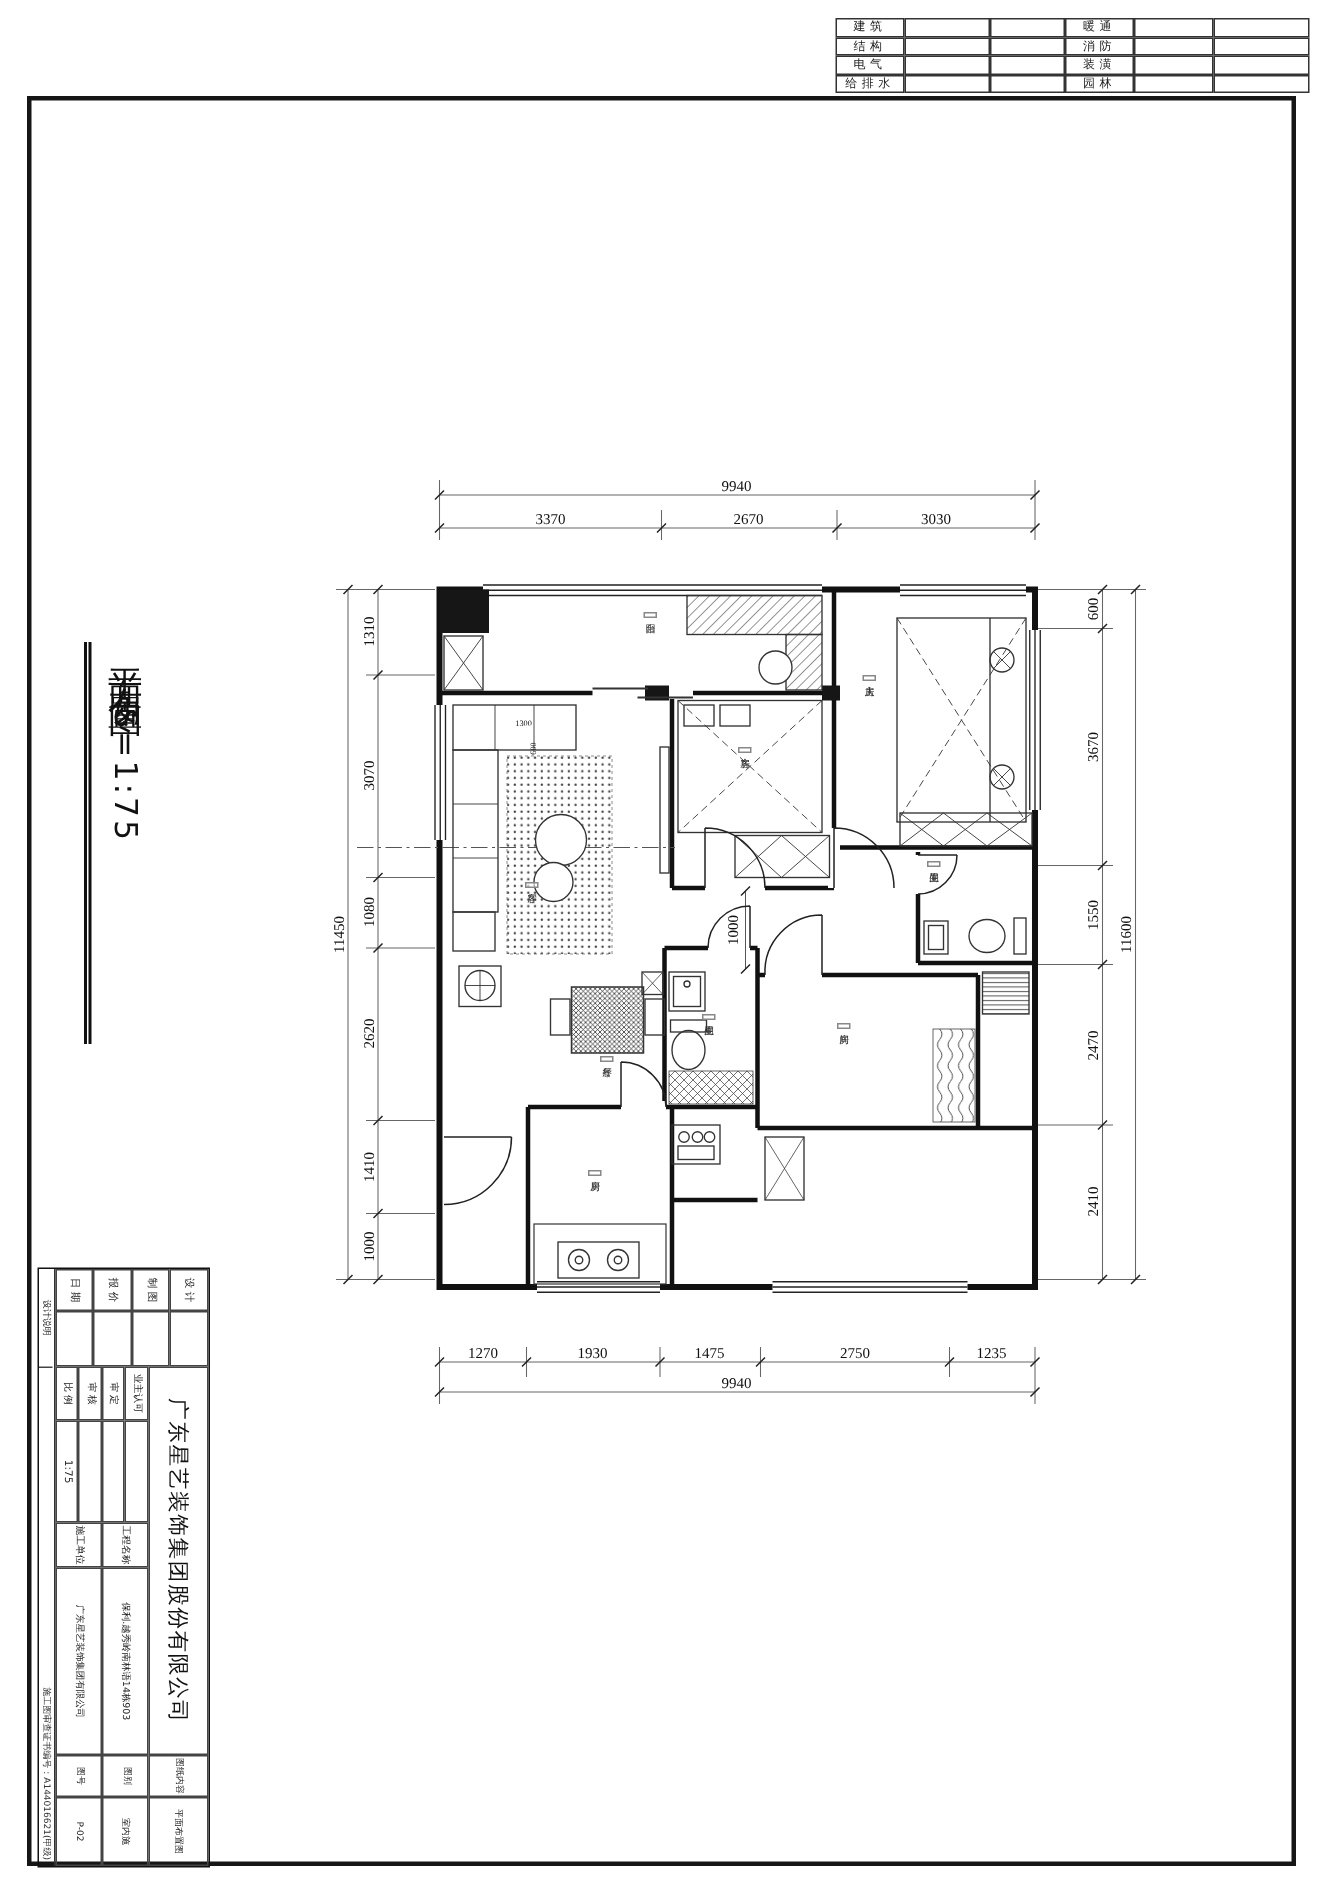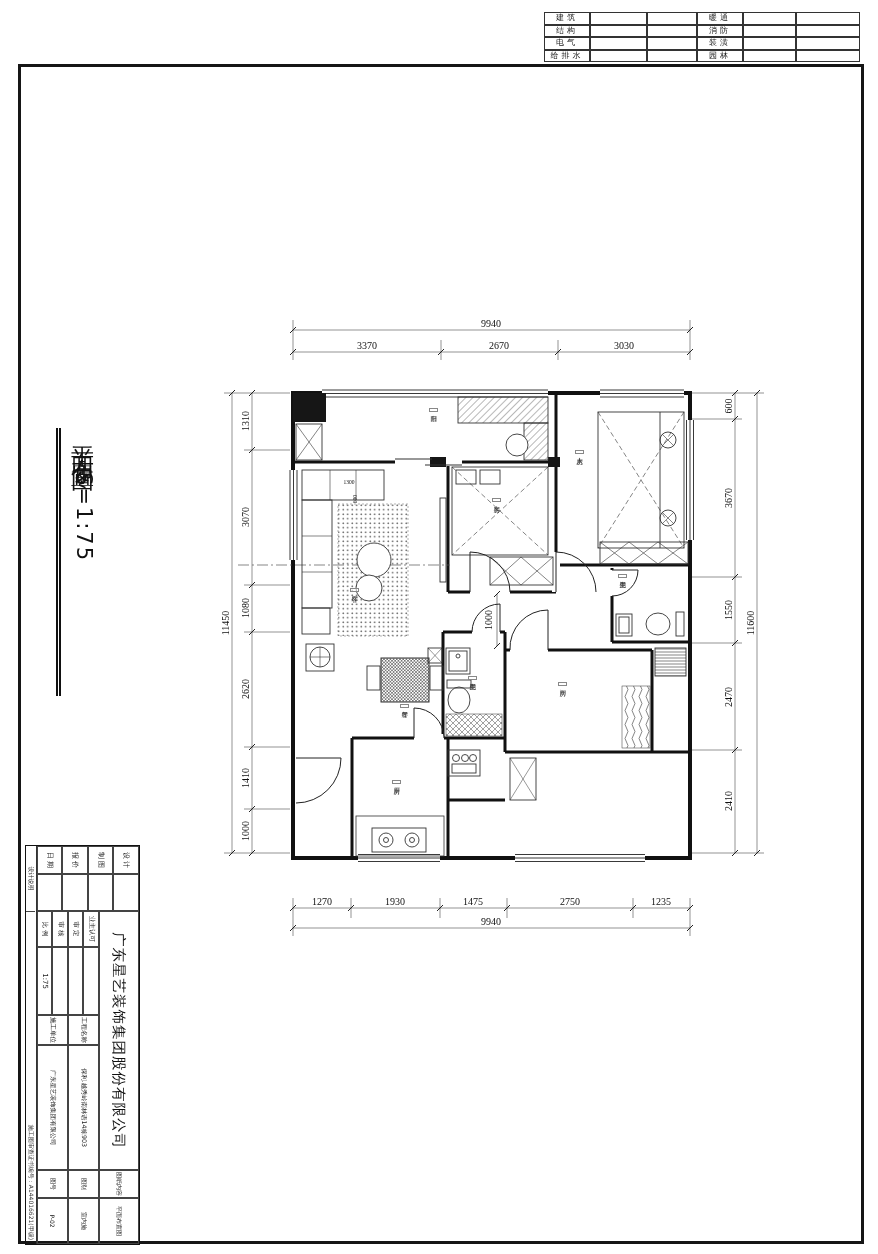--- a/index.html
+++ b/index.html
@@ -2,21 +2,21 @@
 <html><head>
 <meta charset="utf-8">
 <style>
   html,body{margin:0;padding:0;}
   body{width:878px;height:1254px;background:#fff;position:relative;overflow:hidden;
        font-family:"DejaVu Sans",sans-serif;color:#1b1b1b;}
   .abs{position:absolute;}
   
   .frame{left:18px;top:64px;width:840px;height:1174px;border:3px solid #161616;}
   
-  .disc{left:544px;top:12px;display:grid;
+  .disc{left:557px;top:12px;display:grid;
         grid-template-columns:46px 57px 50px 46px 53px 64px;grid-auto-rows:12.5px;}
   .disc .c{border:0.8px solid #333;font-size:8px;line-height:12px;
            display:flex;align-items:center;justify-content:center;letter-spacing:3px;
            white-space:nowrap;overflow:hidden;}
   
   .vtitle{left:56px;top:428px;height:268px;writing-mode:vertical-rl;text-orientation:mixed;
           border-left:5px double #111;padding-left:7px;font-size:23px;letter-spacing:6px;
           color:#111;display:flex;align-items:center;}
   .vtitle .sc{margin-top:14px;letter-spacing:2px;font-size:21px;}
   

